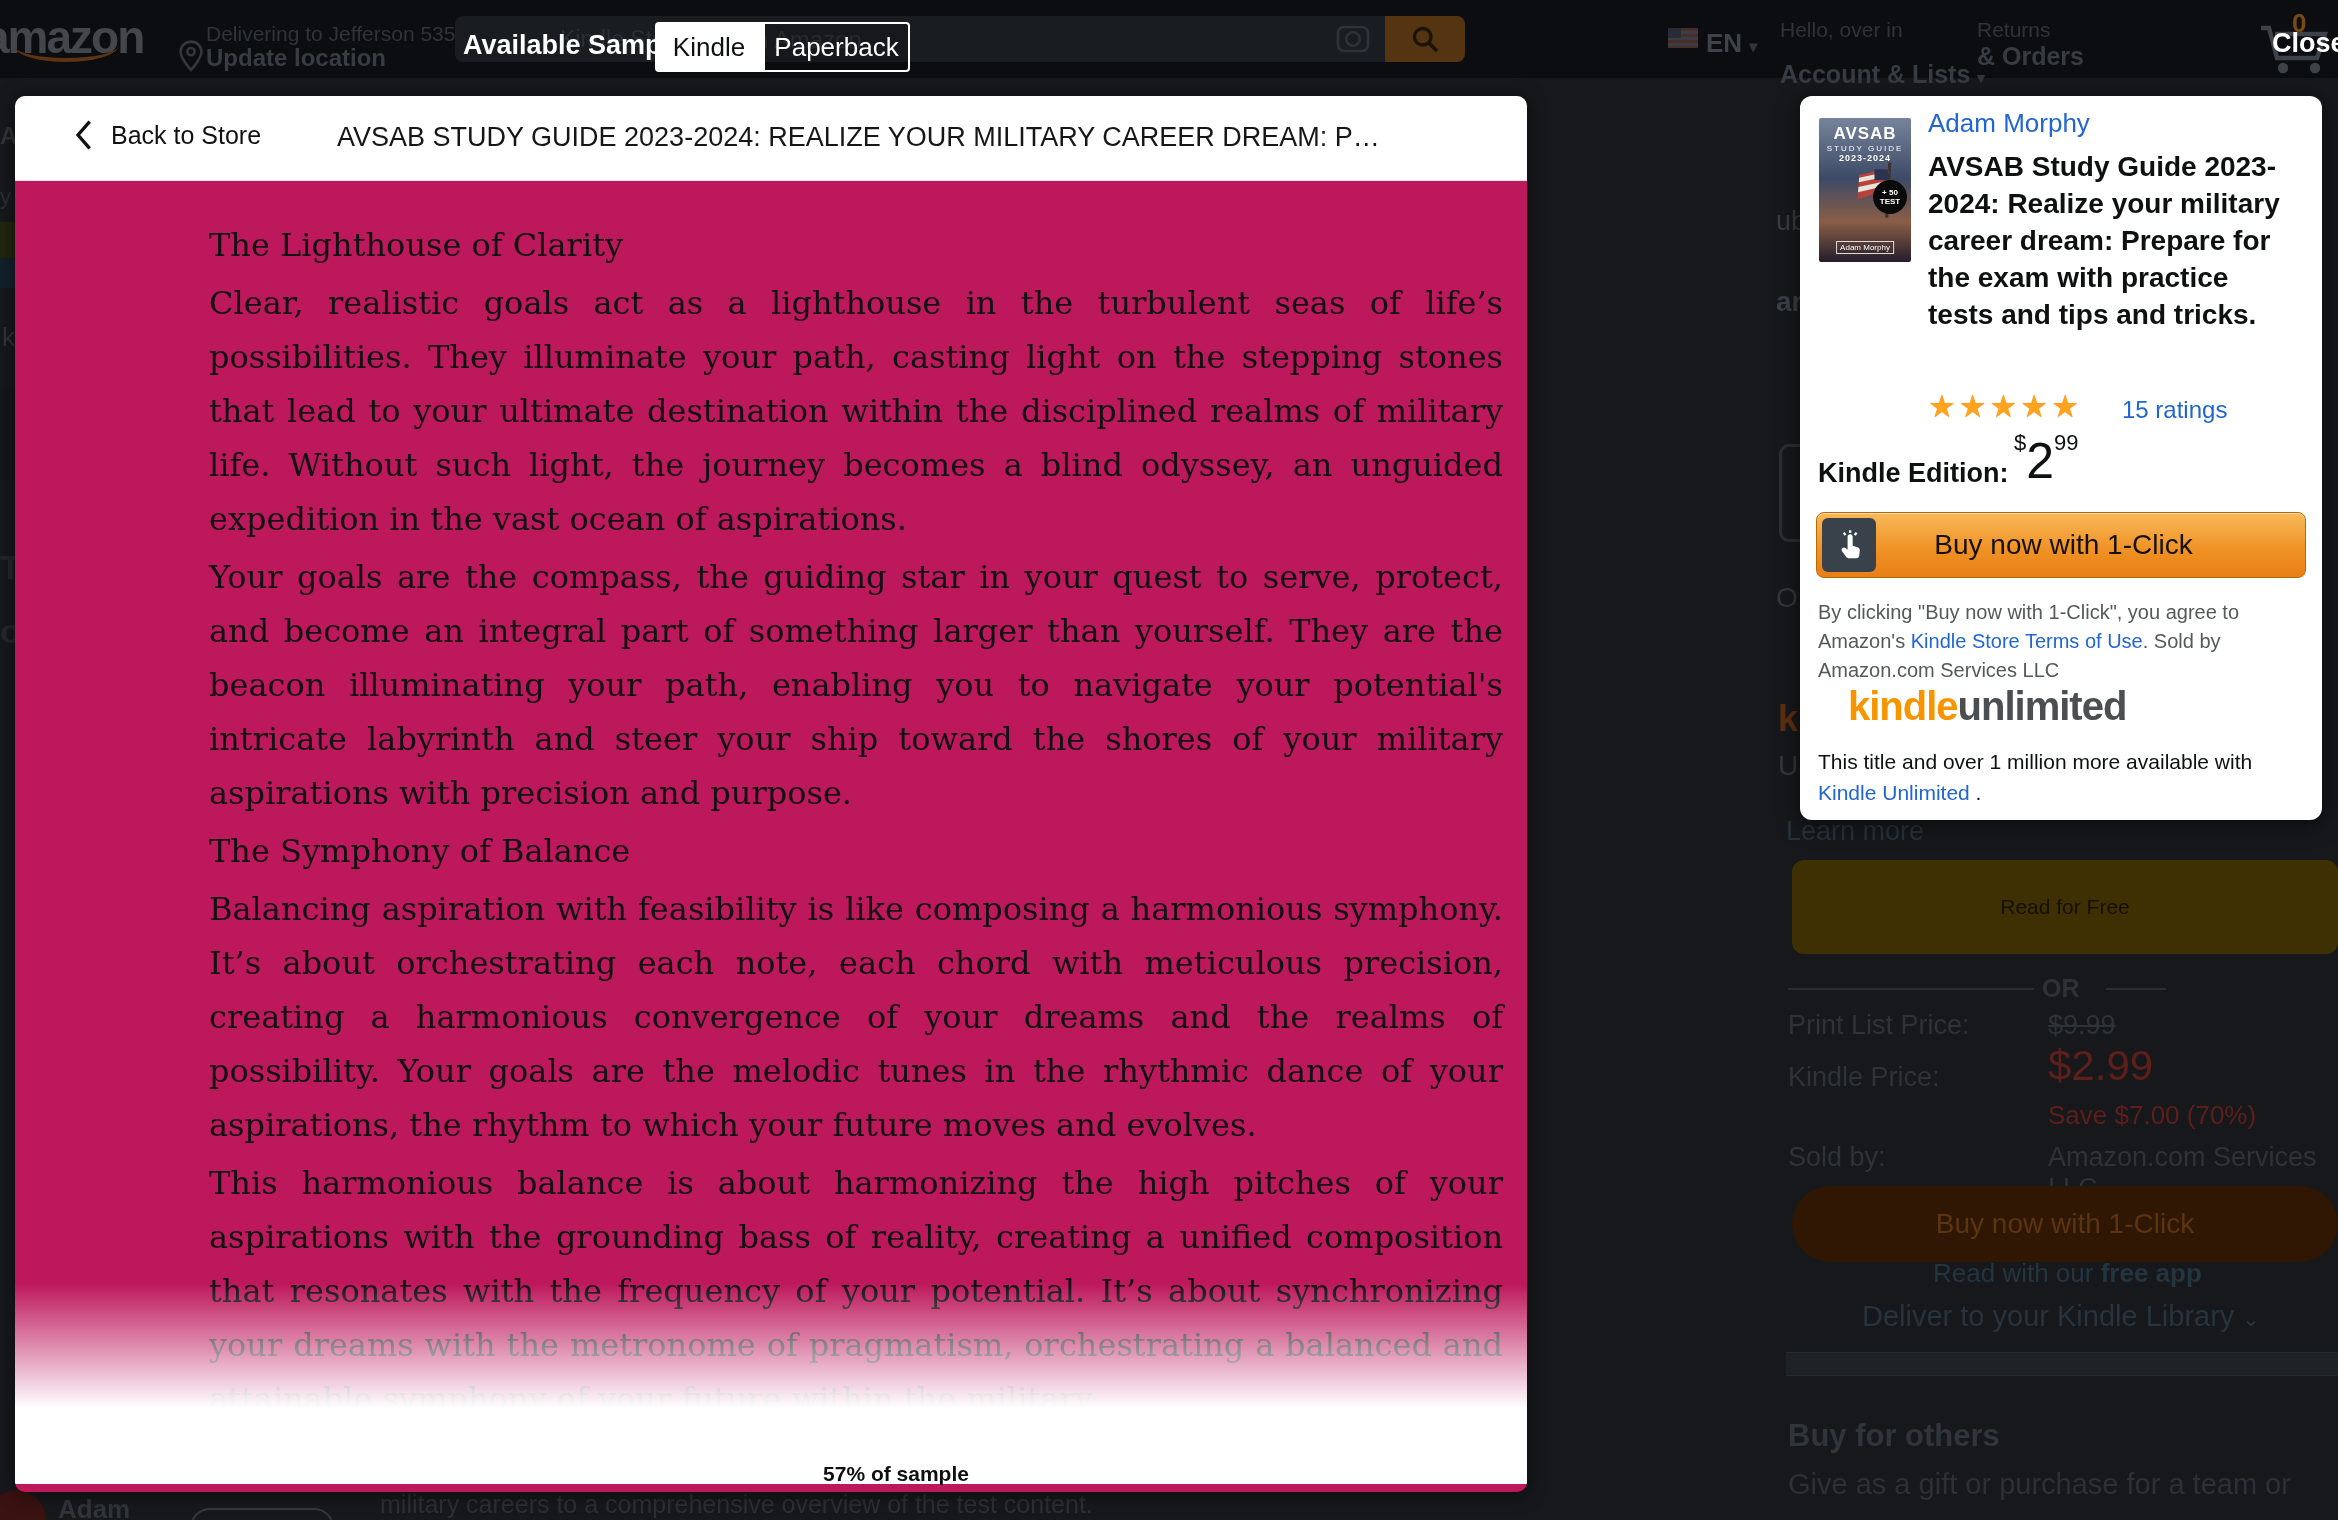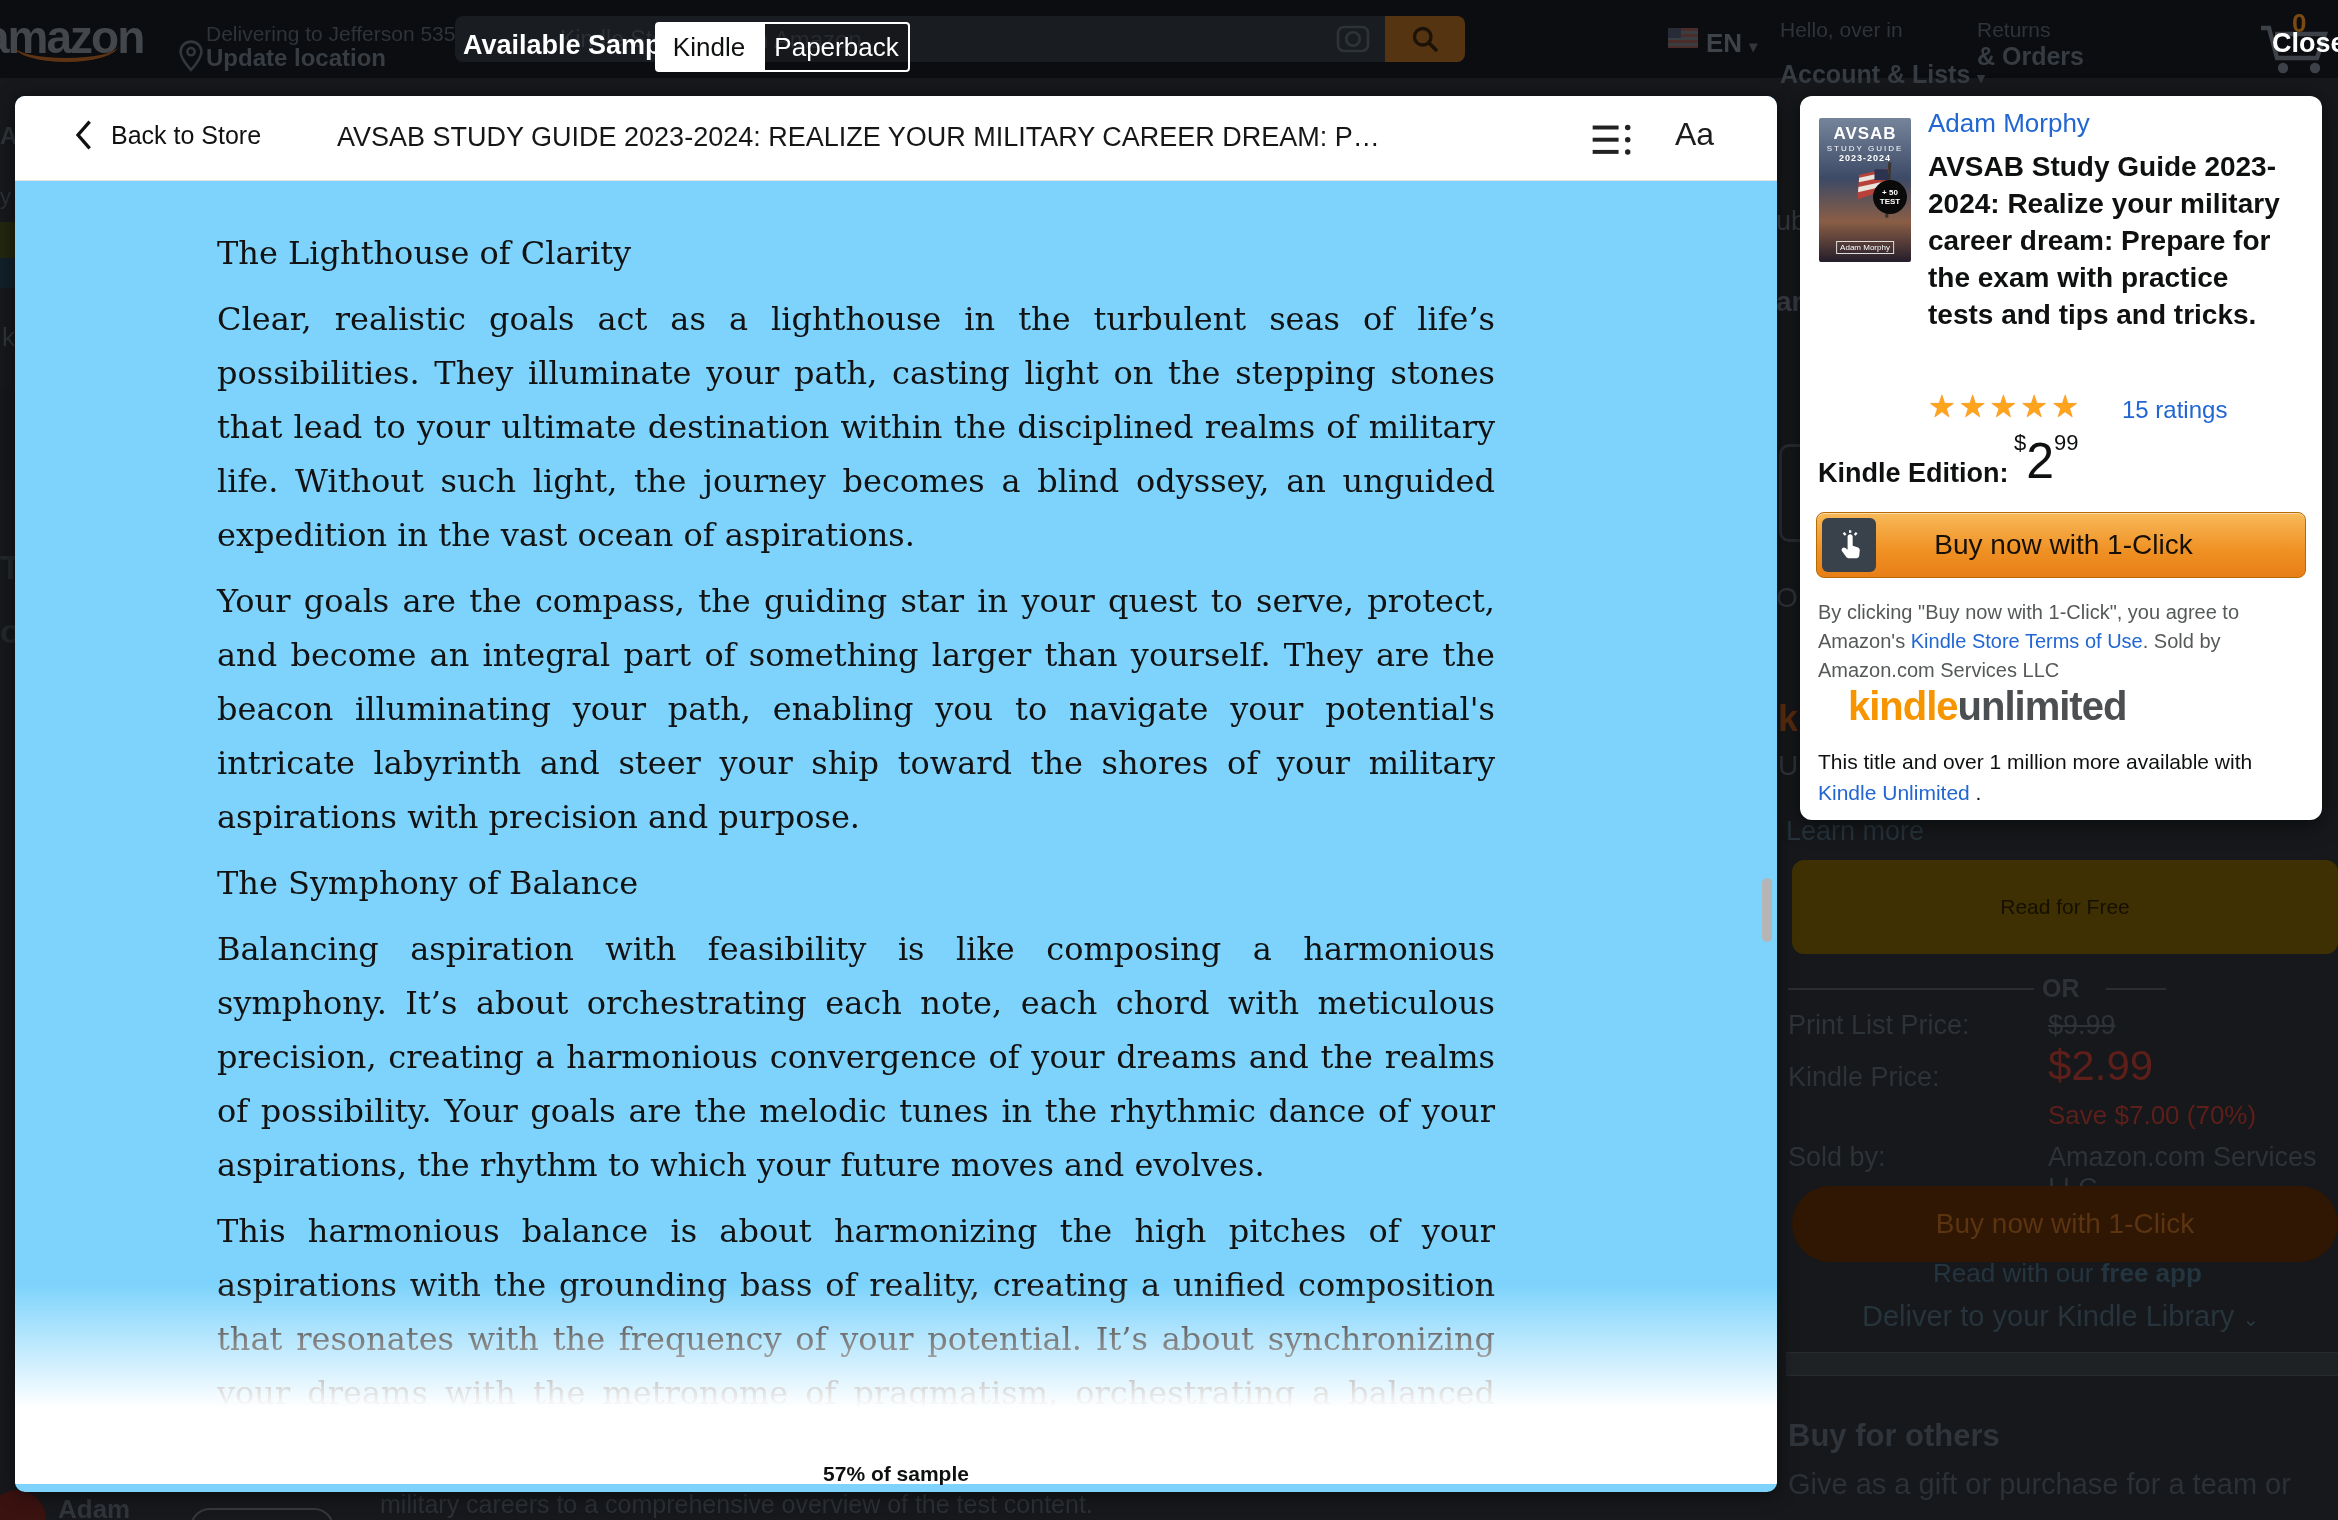--- a/index.html
+++ b/index.html
@@ -17,27 +17,27 @@
   .dimbtn-gold{background:#3e3003;border-radius:12px;color:#151000;display:flex;align-items:center;justify-content:center;font-size:21px;}
   .dimpill{background:#2f1704;border-radius:38px;color:#5c3410;display:flex;align-items:center;justify-content:center;font-size:28px;}
   .strike{text-decoration:line-through;}
   
   .samplebar-label{color:#fff;font-weight:bold;font-size:27px;}
   .segbtn{display:flex;align-items:center;justify-content:center;font-size:26px;box-sizing:border-box;}
   .seg-on{background:#fff;color:#0f1111;border-radius:4px 0 0 4px;}
   .seg-off{background:rgba(10,12,15,.2);color:#fff;border:2px solid #fff;border-radius:0 4px 4px 0;}
   .closebtn{color:#fff;font-weight:bold;font-size:27px;}
   
-  .reader{left:15px;top:96px;width:1762px;height:1396px;background:#7dd3fc;border-radius:10px;overflow:hidden;box-shadow:0 2px 18px rgba(0,0,0,.55);}
+  .reader{left:15px;top:96px;width:1512px;height:1396px;background:#be185d;border-radius:10px;overflow:hidden;box-shadow:0 2px 18px rgba(0,0,0,.55);}
   .rheader{left:0;top:0;width:1762px;height:84px;border-bottom:1px solid #e4e4e4;background:#fff;}
   .back{font-size:25px;color:#111;}
   .rtitle{font-size:27px;color:#161616;white-space:nowrap;overflow:hidden;max-width:1180px;}
   .aa{font-size:32px;color:#1c1c1c;}
   .rtext{left:190px;top:118px;width:1302px;font-family:"DejaVu Serif",serif;font-size:32px;line-height:54px;color:#121212;text-align:justify;}
-  .rtext p{margin:12px;}
+  .rtext p{margin:4px;}
   .fade{left:0px;top:1188px;width:1762px;height:200px;background:linear-gradient(180deg,rgba(255,255,255,0) 0%,#ffffff 62%);}
   .progress{left:0;top:1366px;width:1762px;text-align:center;font-size:21px;font-weight:bold;color:#0f1111;}
   .thumb{left:1747px;top:782px;width:10px;height:64px;background:#b5b5b5;border-radius:5px;}
   
   .card{left:1800px;top:96px;width:522px;height:724px;background:#fff;border-radius:12px;box-shadow:0 4px 22px rgba(0,0,0,.6);overflow:hidden;}
   .cover{left:19px;top:22px;width:92px;height:144px;border-radius:2px;overflow:hidden;
          background:linear-gradient(180deg,#76849b 0%,#3c4a66 42%,#8a5e46 72%,#241d2b 100%);color:#fff;}
   .cover .t1{font-weight:bold;font-size:17px;letter-spacing:1px;text-align:center;margin-top:6px;}
   .cover .t2{font-size:8px;letter-spacing:2px;text-align:center;}
   .cover .t3{font-size:9px;font-weight:bold;text-align:center;letter-spacing:1px;}

